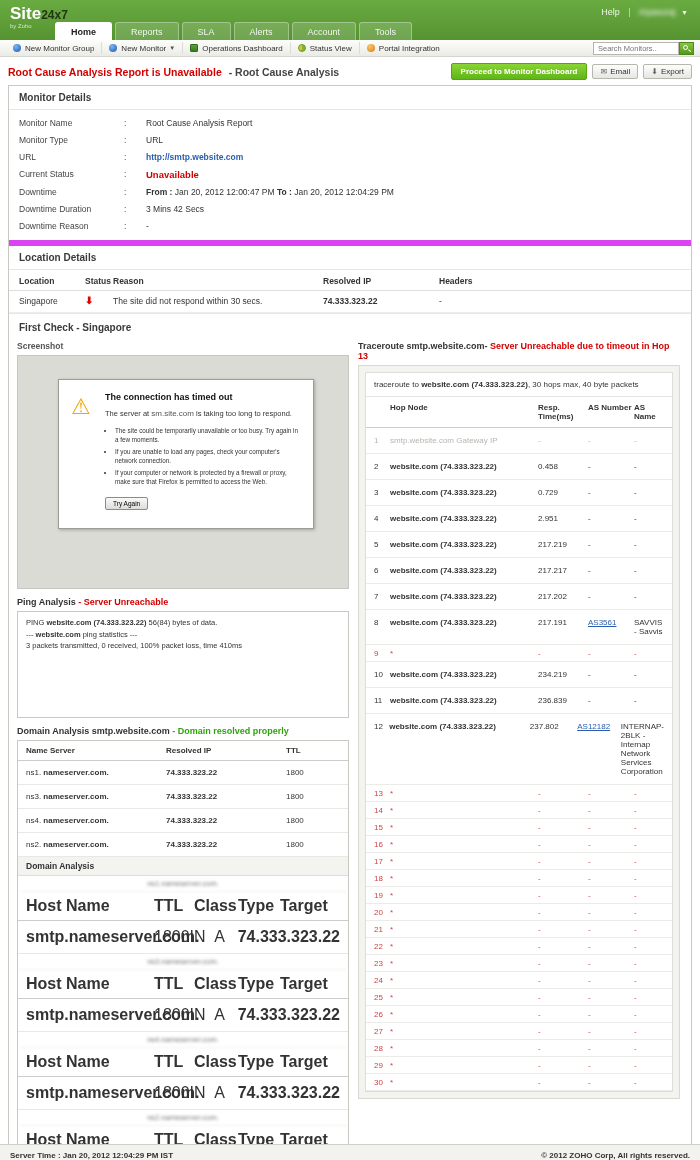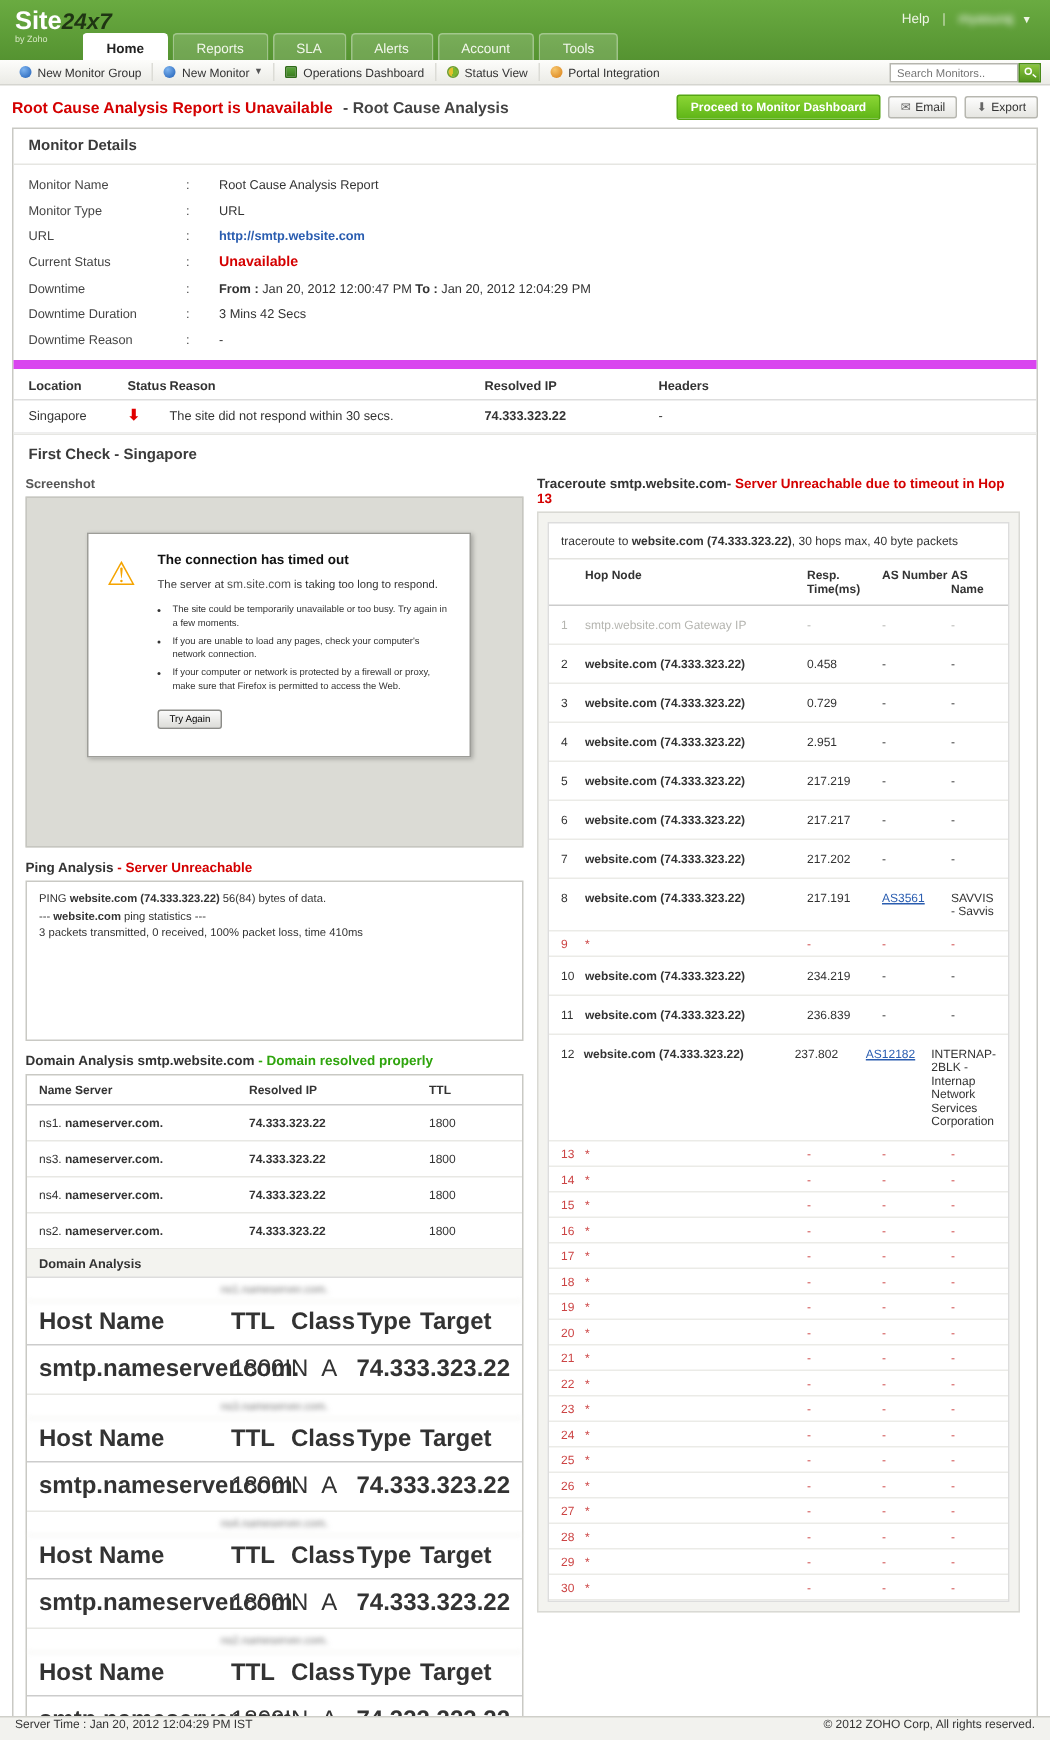--- a/index.html
+++ b/index.html
@@ -6,21 +6,21 @@
   html,body { width:700px; background:#fff; font-family:"Liberation Sans",sans-serif; color:#333; }
   body { height:1160px; overflow:hidden; position:relative; }
   .b { font-weight:bold; }
   .red { color:#d40000; }
   .green-txt { color:#2ea40c; }
 
   
   .hdr { height:40px; background:linear-gradient(#6aab41,#559331); position:relative; }
   .logo { position:absolute; left:10px; top:5px; line-height:1; }
   .logo .site { color:#fff; font-weight:bold; font-size:17px; }
-  .logo .num { color:#1f3513; font-weight:bold; font-size:15px;font-style:italic; }
+  .logo .num { color:#1f3513; font-weight:bold; font-size:12px; }
   .logo .by { display:block; color:#d6e8c2; font-size:6px; margin-top:1px; }
   .hdr-right { position:absolute; right:12px; top:7px; font-size:9px; color:#eef5e5; }
   .hdr-right .sep { margin:0 6px; color:#cfe0bd; }
   .hdr-right .user { filter:blur(2px); color:#fff; }
   .hdr-right .caret { font-size:7px; margin-left:3px; }
   .tabs { position:absolute; left:55px; bottom:0; display:flex;text-align:right; }
   .tab { height:18px; line-height:18px; padding:0 15px; font-size:9px; color:#f2f7ec;
          background:rgba(255,255,255,.16); border:1px solid rgba(255,255,255,.32); border-bottom:none;
          border-radius:3px 3px 0 0; margin-right:3px; cursor:pointer; }
   .tab.active { background:#fff; color:#222; font-weight:bold; border-color:#fff; }
@@ -127,21 +127,21 @@
   .tr-resp { width:50px; }
   .tr-asn { width:46px; }
   .tr-asname { flex:1; }
   .tr-row.ok .tr-node { font-weight:bold; }
   .tr-row.gateway { color:#b5b5b0; }
   .tr-row.timeout { color:#cc4444; padding:3.5px 8px; }
   .tr-asn a { color:#2a5db0; }
 
   
   .footer { position:absolute; left:0; right:0; bottom:0; height:16px; background:#f2f2ee; border-top:1px solid #cfcfc9;
-            display:flex; justify-content:space-between; align-items:flex-start; padding:0 10px; font-size:8px; color:#333; }
+            display:flex; justify-content:space-between; align-items:flex-end; padding:0 10px; font-size:8px; color:#333;font-weight:bold; }
 </style>
 </head>
 <body>
 
 <div class="hdr">
   <div class="logo">
     <span><span class="site">Site</span><span class="num">24x7</span></span>
     <span class="by">by Zoho</span>
   </div>
   <div class="hdr-right">
@@ -244,20 +244,21 @@
         <span class="md-colon">:</span>
         <span class="md-val">3 Mins 42 Secs</span>
       </div>
       <div class="md-row">
         <span class="md-label">Downtime Reason</span>
         <span class="md-colon">:</span>
         <span class="md-val">-</span>
       </div>
     </div>
 
+  <div class="sec-title">Location Details</div>
   <div class="loc-table">
     <div class="loc-head">
       <span class="loc-c1">Location</span>
       <span class="loc-c2">Status</span>
       <span class="loc-c3">Reason</span>
       <span class="loc-c4">Resolved IP</span>
       <span class="loc-c5">Headers</span>
     </div>
     <div class="loc-row">
       <span class="loc-c1">Singapore</span>

